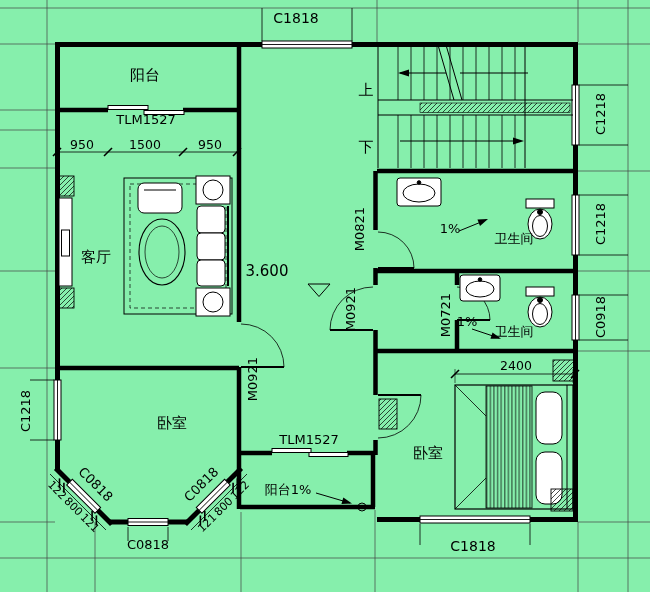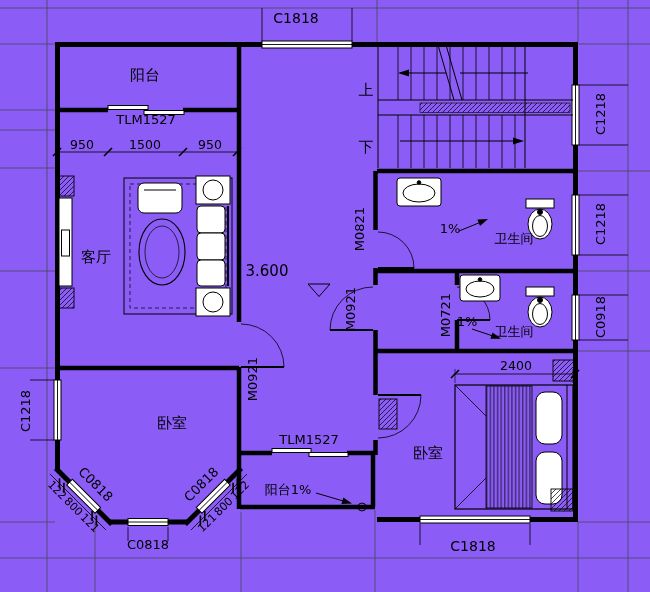--- a/index.html
+++ b/index.html
@@ -1,16 +1,16 @@
 <!DOCTYPE html>
 <html><head>
 <meta charset="utf-8">
 <style>
   html,body{margin:0;padding:0;background:#fff;}
-  .stage{position:relative;width:650px;height:592px;background:#8b5cf6;overflow:hidden;}
+  .stage{position:relative;width:650px;height:592px;background:#86efac;overflow:hidden;}
   svg{display:block;}
   svg text{font-family:"DejaVu Sans","Liberation Sans",sans-serif;fill:#000;}
   .cn{font-size:15px;}
   .code{font-size:13px;}
   .codeb{font-size:14px;}
   .dim{font-size:12.5px;}
   .dimsm{font-size:11px;}
 </style>
 </head>
 <body>

